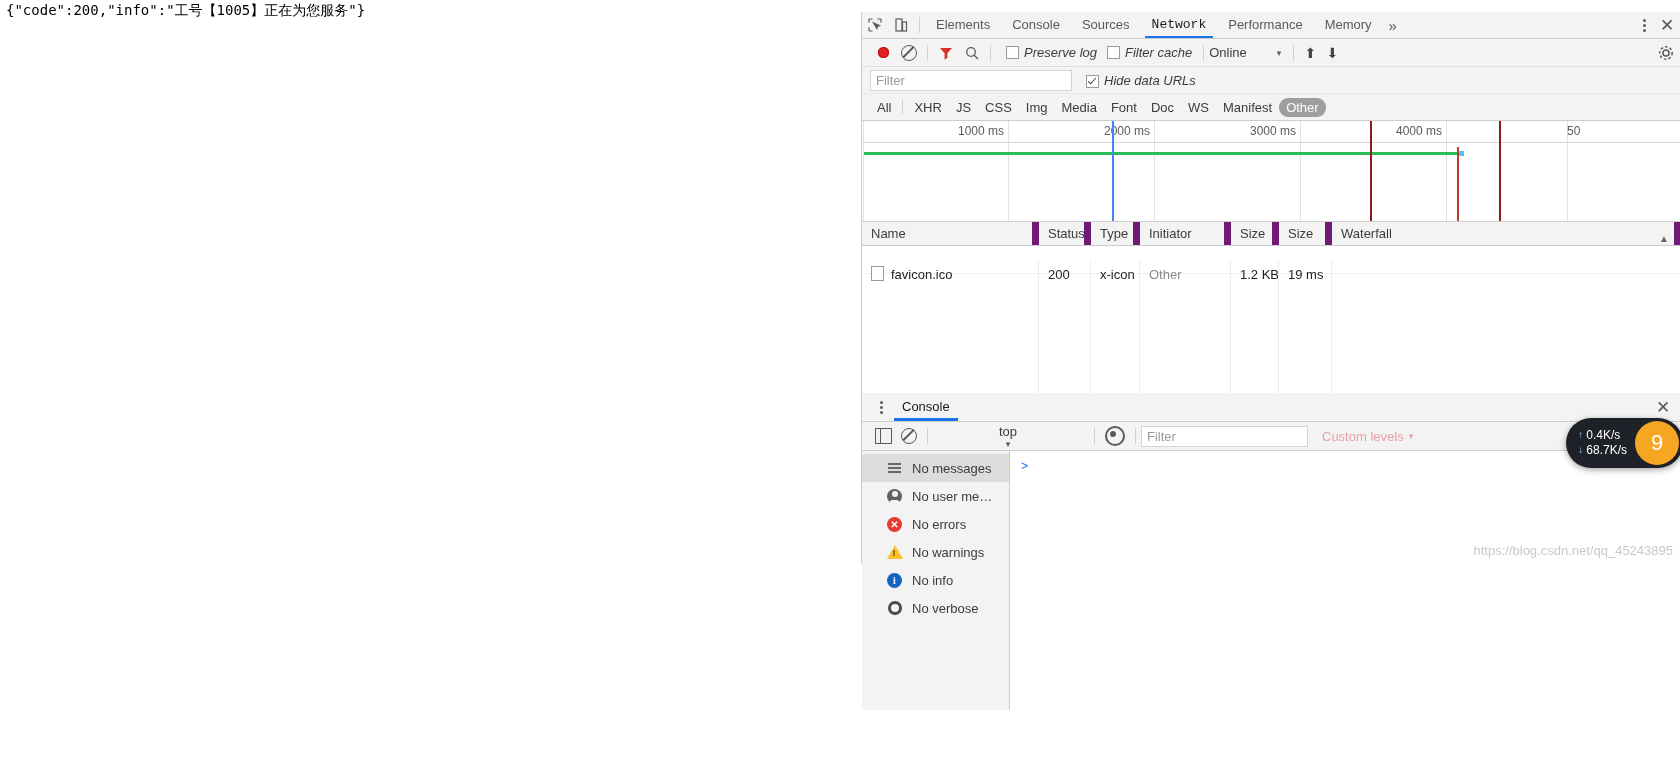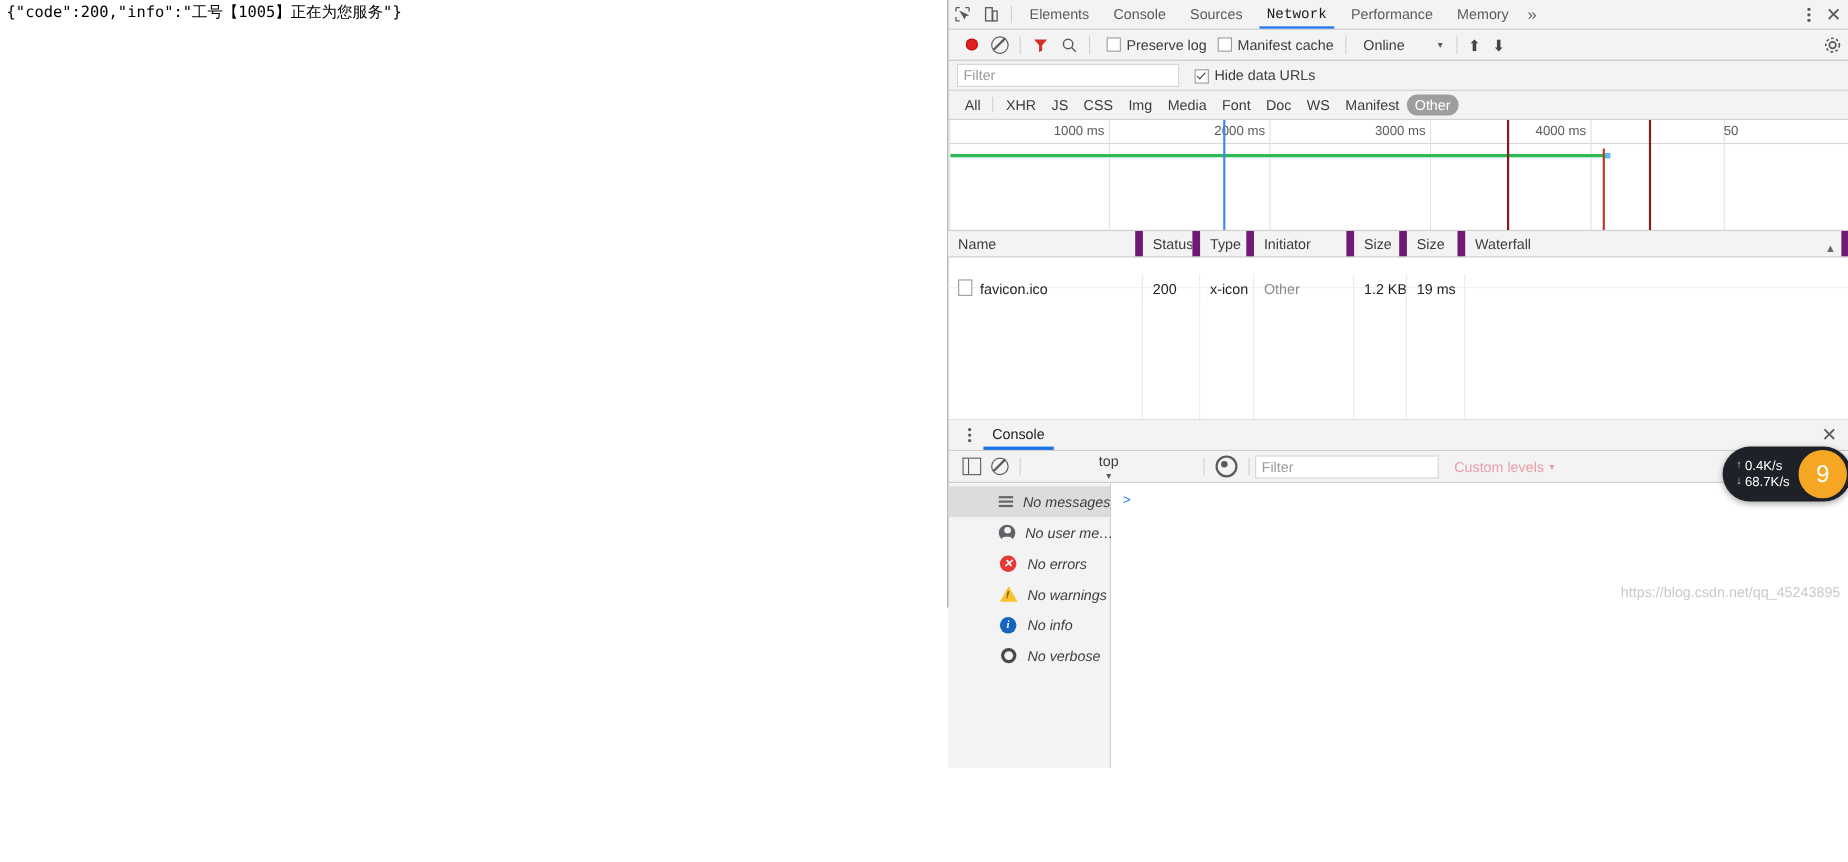--- a/index.html
+++ b/index.html
@@ -17,22 +17,22 @@
     background: #ffffff;
   }
   .page-json {
     position: absolute; left: 6px; top: 2px;
     font-family: "DejaVu Sans Mono", monospace;
     font-size: 14px; color: #000; white-space: nowrap; letter-spacing: 0px;
   }
 
   
   .devtools {
-    position: absolute; left: 861px; top: 0; width: 819px; height: 552px;
-    background: #0f172a;
+    position: absolute; left: 861px; top: 12px; width: 819px; height: 552px;
+    background: #701a75;
     border-left: 1px solid #cdcdcd;
     font-size: 13px; color: #333;
   }
 
   
   .dt-tabbar {
     position: relative; height: 26px; background:#f3f3f3;
     border-bottom: 1px solid #cdcdcd;
     display:flex; align-items:center;
   }
@@ -65,23 +65,23 @@
   .ban-icon{ width:14px;height:14px;border:1.6px solid #5a5a5a;border-radius:50%;position:relative;}
   .ban-icon::after{content:"";position:absolute;left:-1px;top:5px;width:15px;height:1.6px;background:#5a5a5a;transform:rotate(-45deg);}
   .chk{
     width:11px;height:11px;border:1px solid #9a9a9a;background:#fff;display:inline-block;
     position:relative; vertical-align:middle;
   }
   .chk.checked::after{
     content:"";position:absolute;left:3px;top:0px;width:3px;height:7px;
     border:solid #3c3c3c;border-width:0 1.6px 1.6px 0;transform:rotate(42deg);
   }
-  .tb-label{ margin-left:5px; font-size:13px; color:#3c3c3c; }
+  .tb-label{ margin-left:5px; font-size:13px; color:#3c3c3c;font-style:italic; }
   .tb-group{ display:flex; align-items:center; margin-left:10px; }
-  .online-sel{ margin-left:10px; font-size:13px;color:#3c3c3c; display:flex;align-items:center; }
+  .online-sel{ font-size:13px;color:#3c3c3c; display:flex;align-items:center; }
   .caret{ margin-left:30px; font-size:9px; color:#5a5a5a;}
   .arrow-icon{ width:22px;height:22px;display:flex;align-items:center;justify-content:center;font-size:14px;color:#444;}
 
   
   .filter-row{
     height:26px; background:#f3f3f3; border-bottom:1px solid #e8e8e8;
     display:flex; align-items:center; padding-left:8px;
   }
   .filter-input{
     width:190px; height:17px; background:#fff; border:1px solid #d4d4d4;
@@ -179,23 +179,22 @@
     font-family:"Liberation Sans", sans-serif;
   }
   .c-filter::placeholder{ color:#9b9b9b; }
   .custom-levels{ margin-left:14px; font-size:13px; color:#e8a0a8; display:flex;align-items:center; }
 
   .console-body{ display:flex; height:259px; }
   .console-sidebar{
     width:147px; background:#f3f3f3; border-right:1px solid #cdcdcd; padding-top:3px;
   }
   .cs-item{
-    height:28px; display:flex; align-items:center; padding-left:46px; font-size:13px; color:#3c3c3c;
+    height:28px; display:flex; align-items:center; padding-left:24px; font-size:13px; color:#3c3c3c;
     white-space:nowrap;
-    font-style:italic;
   }
   .cs-item.sel{ background:#dcdcdc; }
   .cs-ico{ width:17px; margin-right:9px; display:flex; align-items:center; justify-content:center; }
   .ico-list{ width:13px;height:10px; position:relative;}
   .ico-list i{ position:absolute; left:0; right:0; height:2px; background:#666; }
   .ico-person{ width:15px;height:15px;border-radius:50%;background:#5f6368;position:relative;}
   .ico-person::after{content:"";position:absolute;left:4.5px;top:2.5px;width:6px;height:6px;border-radius:50%;background:#f3f3f3;}
   .ico-person::before{content:"";position:absolute;left:2px;bottom:0px;width:11px;height:4px;border-radius:4px 4px 0 0;background:#f3f3f3;}
   .ico-err{ width:15px;height:15px;border-radius:50%;background:#e53935;color:#fff;font-size:10px;display:flex;align-items:center;justify-content:center;font-weight:bold;}
   .ico-warn{ width:0;height:0;border-left:8px solid transparent;border-right:8px solid transparent;border-bottom:14px solid #fbc02d;position:relative;}
@@ -286,21 +285,21 @@
             <path d="M9.2 9.2L13 13" stroke="#5a5a5a" stroke-width="1.3"></path>
           </svg>
       </div>
       <div class="sep-v"></div>
       <div class="tb-group">
         <span class="chk"></span>
         <span class="tb-label">Preserve log</span>
       </div>
       <div class="tb-group">
         <span class="chk"></span>
-        <span class="tb-label">Manifest cache</span>
+        <span class="tb-label">Filter cache</span>
       </div>
       <div class="sep-v" style="margin-left:11px"></div>
       <div class="online-sel">
         <span>Online</span>
         <span class="caret">▾</span>
       </div>
       <div class="sep-v" style="margin-left:12px"></div>
       <div class="arrow-icon">⬆</div>
       <div class="arrow-icon">⬇</div>
       <div style="position:absolute; right:7px; top:6px;">

